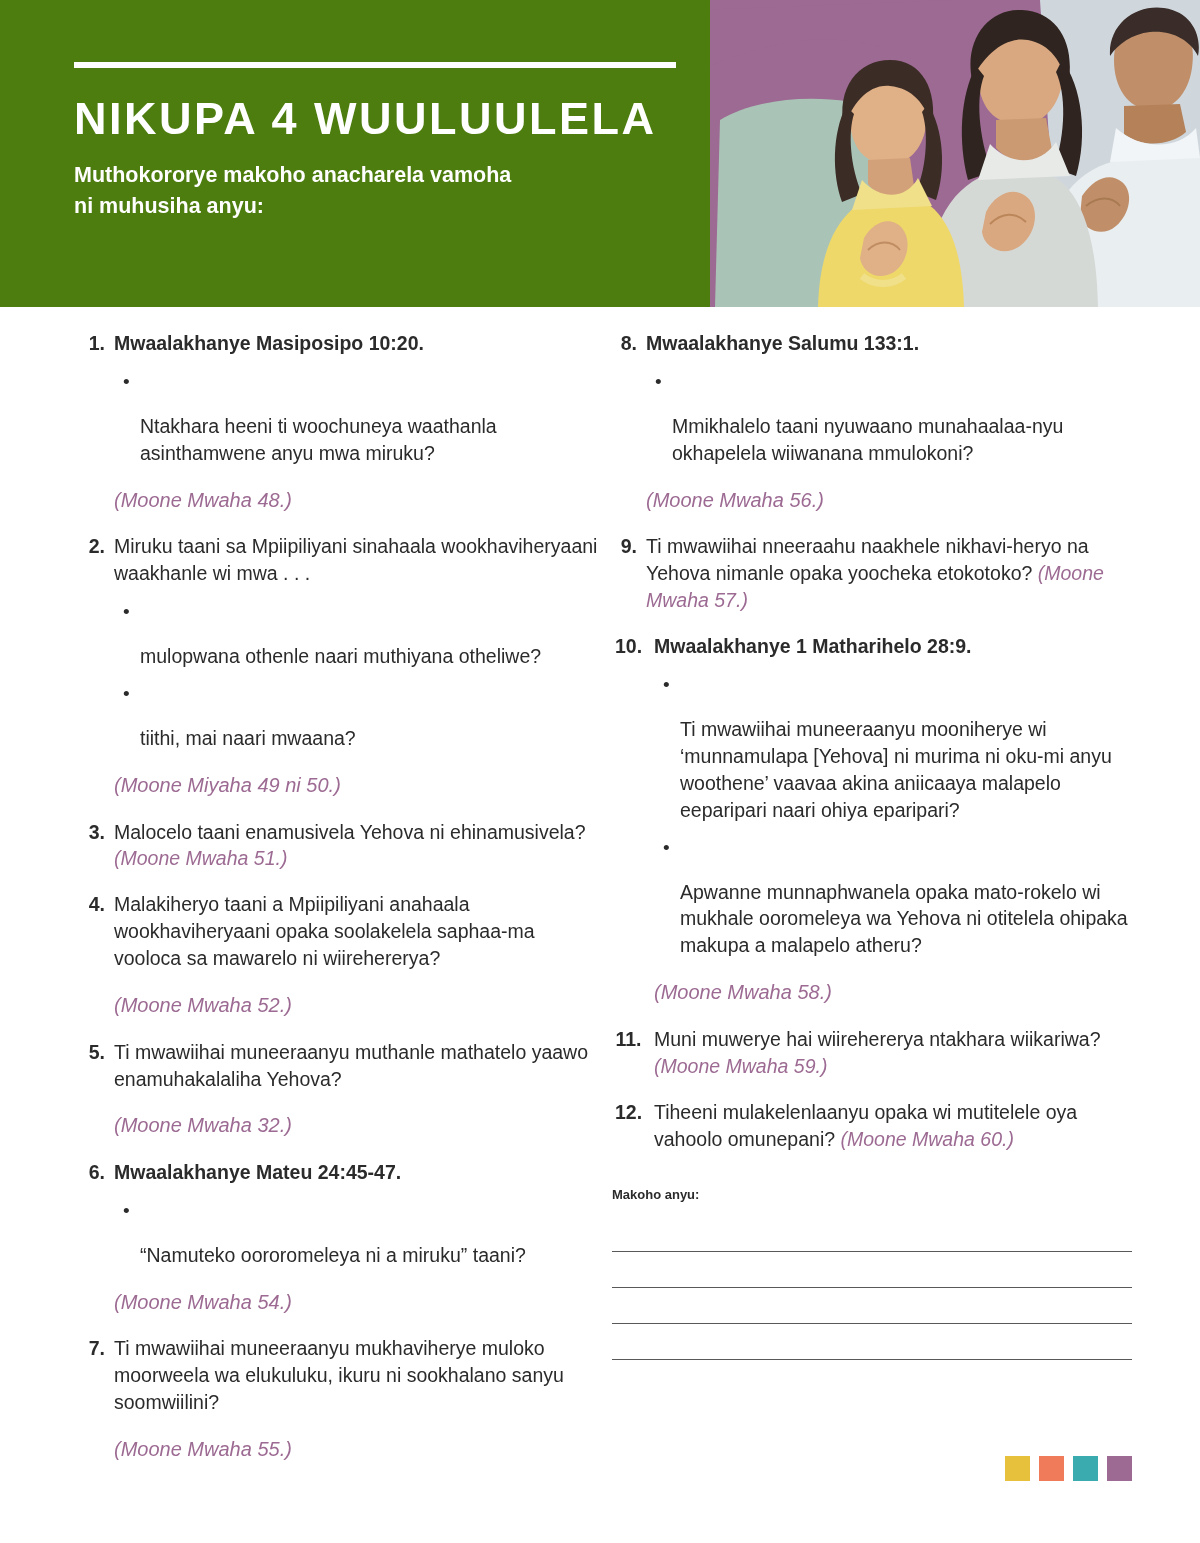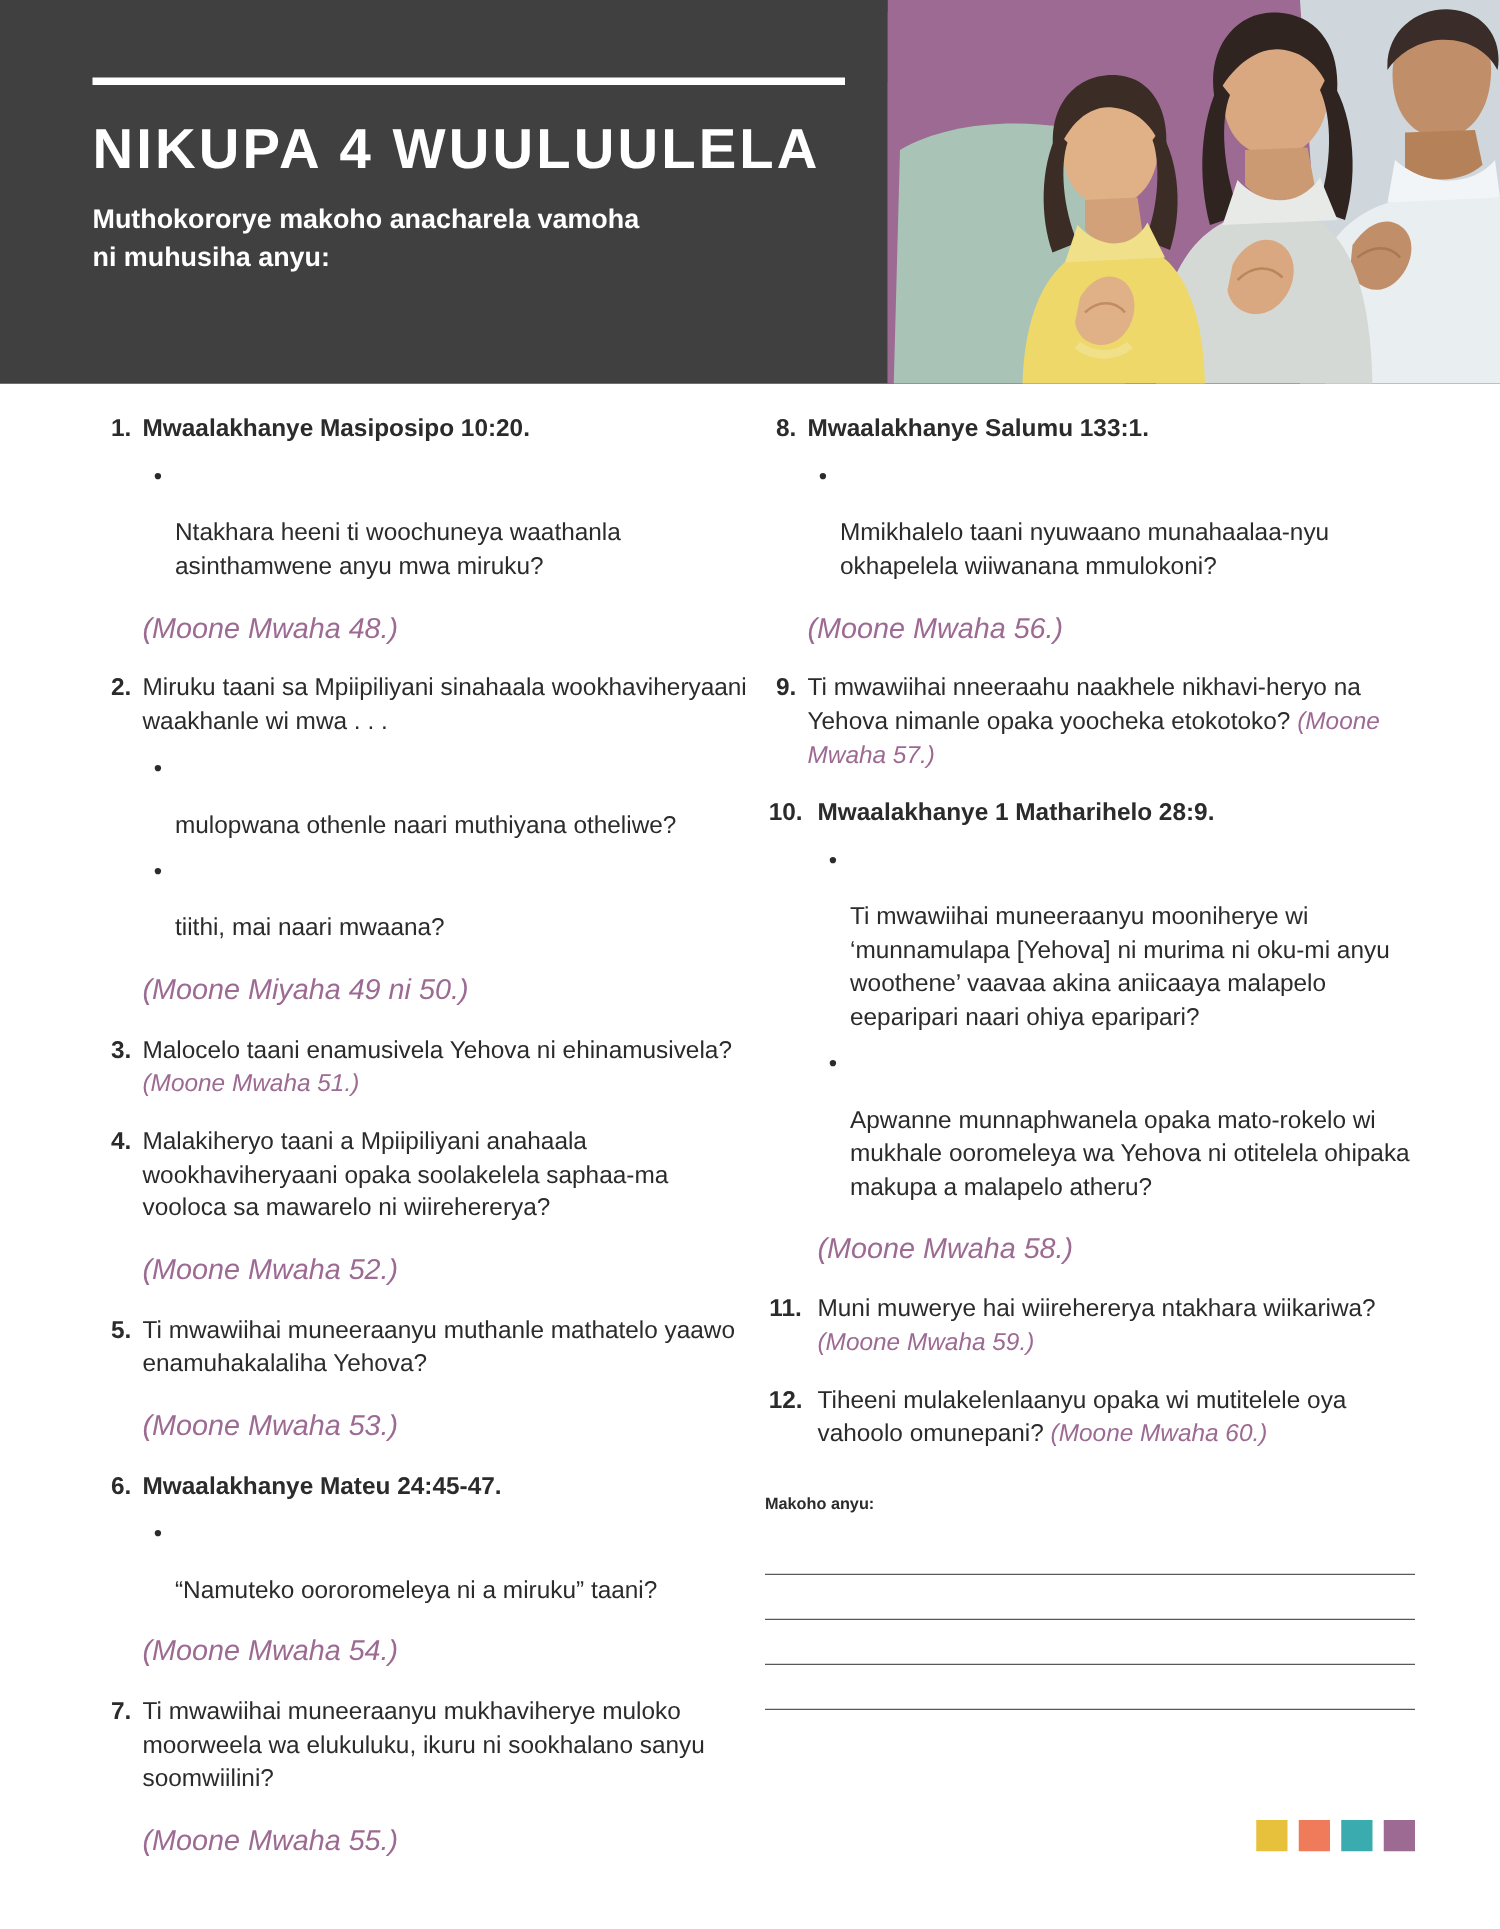--- a/index.html
+++ b/index.html
@@ -14,21 +14,21 @@
     color: #2b2b2b;
     position: relative;
     overflow: hidden;
   }
 
   
   .header {
     position: relative;
     width: 1200px;
     height: 307px;
-    background: #404040;
+    background: #4d7c0f;
     overflow: hidden;
   }
   .header-inner {
     position: absolute;
     left: 74px;
     top: 0;
     width: 640px;
   }
   .header-rule {
     width: 602px;
@@ -102,21 +102,21 @@
   }
   .q-bold { font-weight: bold; }
   .ref {
     color: #9c6a92;
     font-style: italic;
   }
   .ref-line {
     color: #9c6a92;
     font-style: italic;
     margin-top: 20px;
-    font-size: 23px;
+    font-size: 20px;
     line-height: 1.38;
   }
   .bullets {
     margin-top: 12px;
   }
   .bullet {
     display: flex;
     margin-bottom: 11px;
   }
   .bullet .dot {
@@ -269,21 +269,21 @@
         <div class="num">4.</div>
         <div class="body">
           <div><span>Malakiheryo taani a Mpiipiliyani anahaala wookhaviheryaani opaka soolakelela saphaa-ma vooloca sa mawarelo ni wiirehererya?</span></div>
           <div class="ref-line">(Moone Mwaha 52.)</div>
         </div>
       </div>
       <div class="item">
         <div class="num">5.</div>
         <div class="body">
           <div><span>Ti mwawiihai muneeraanyu muthanle mathatelo yaawo enamuhakalaliha Yehova?</span></div>
-          <div class="ref-line">(Moone Mwaha 53.)</div>
+          <div class="ref-line">(Moone Mwaha 32.)</div>
         </div>
       </div>
       <div class="item">
         <div class="num">6.</div>
         <div class="body">
           <div><span class="q-bold">Mwaalakhanye Mateu 24:45-47.</span></div>
           <div class="bullets">
             <div class="bullet">
               <div class="dot">•</div>
               <div class="btext">“Namuteko oororomeleya ni a miruku” taani?</div>

